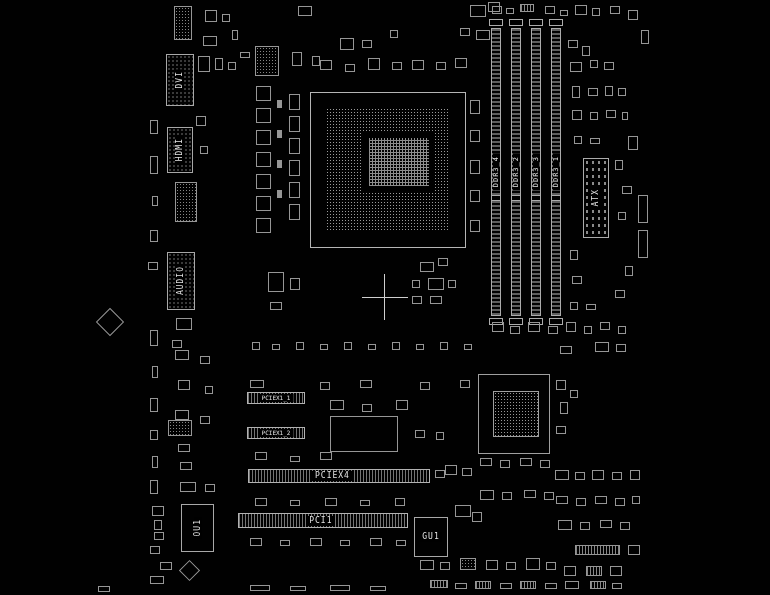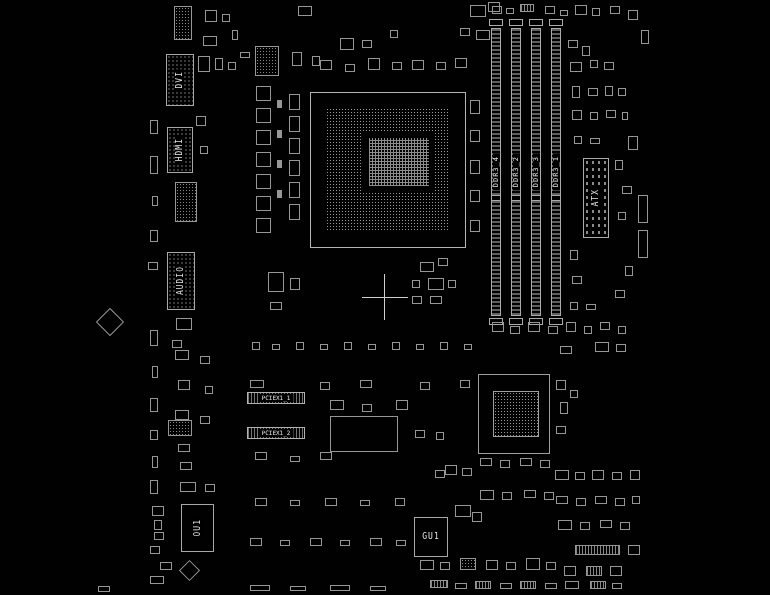--- a/index.html
+++ b/index.html
@@ -114,20 +114,26 @@
 
   <div id="atx-conn">
     <span class="vlabel">ATX</span>
   </div>
 
   <div class="hslot" id="slot-pciex1-1">
     <span class="slot-label small">PCIEX1_1</span>
   </div>
   <div class="hslot" id="slot-pciex1-2">
     <span class="slot-label small">PCIEX1_2</span>
+  </div>
+  <div class="hslot" id="slot-pciex4">
+    <span class="slot-label" style="left:35%">PCIEX4</span>
+  </div>
+  <div class="hslot" id="slot-pci1">
+    <span class="slot-label" style="left:40%">PCI1</span>
   </div>
 
   <div class="edge-conn dots" id="conn-dvi">
     <span class="vlabel">DVI</span>
   </div>
   <div class="edge-conn dots" id="conn-hdmi">
     <span class="vlabel">HDMI</span>
   </div>
   <div class="edge-conn dots" id="conn-audio">
     <span class="vlabel">AUDIO</span>

